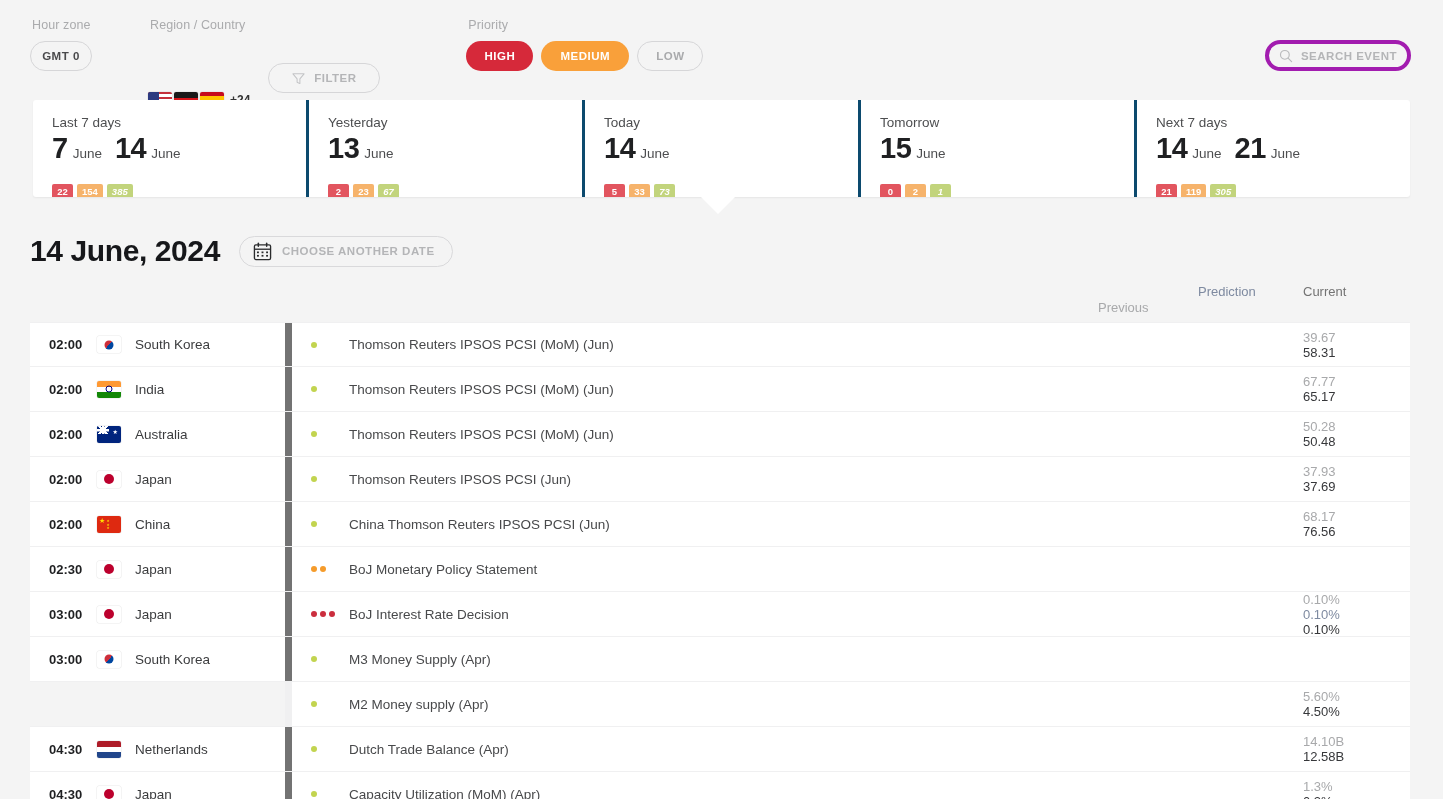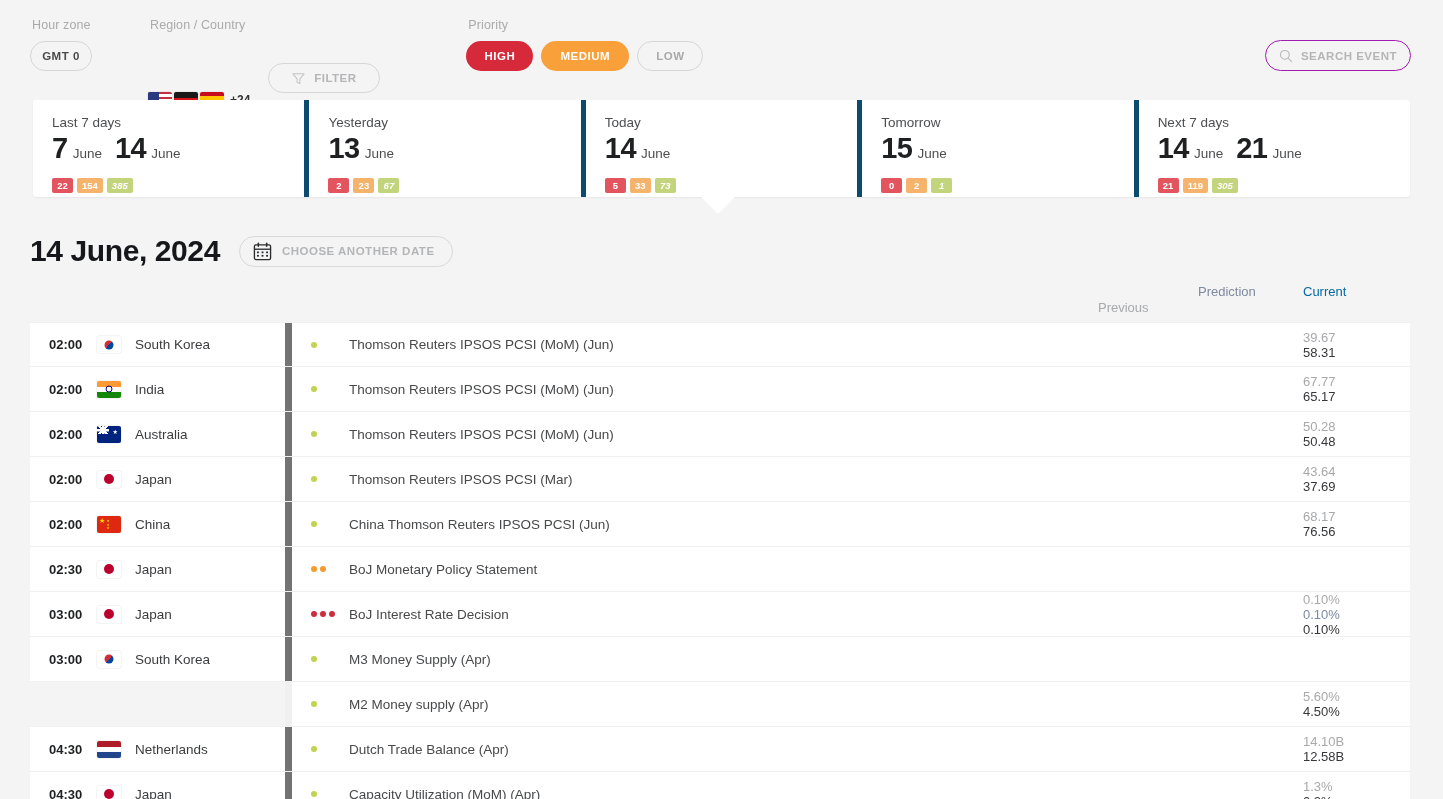--- a/index.html
+++ b/index.html
@@ -48,42 +48,42 @@
 
   .f-us { background:
      repeating-linear-gradient(#c4303b 0 2.4px, #fff 2.4px 4.8px); }
   .f-us::before { content:""; position:absolute; left:0; top:0; width:11px; height:9px; background:#2b3a80; }
   .f-de { background: linear-gradient(#191919 0 33.3%, #d7141a 33.3% 66.6%, #f6c419 66.6%); }
   .f-es { background: linear-gradient(#c60b1e 0 25%, #ffc400 25% 75%, #c60b1e 75%); }
 
   .search-box {
     margin-left: auto; margin-top: 22px;
     width: 146px; height: 31px; border-radius: 16px;
-    border: 1px solid #a21caf; display: flex; align-items: center;
+    border: 4px solid #a21caf; display: flex; align-items: center;
     justify-content: center; gap: 8px; cursor: pointer;
   }
   .search-text { font-size: 11.5px; font-weight: bold; letter-spacing: .5px; color: #b4b5b7; }
 
   
   .cards-wrap { position: relative; padding: 0 33px; }
   .cards {
     display: flex; background: #fff; border-radius: 3px;
     box-shadow: 0 1px 2px rgba(0,0,0,.06);
     height: 97px; overflow: hidden;
   }
   .card {
     flex: 1; padding: 15px 0 0 19px; position: relative;
-    border-right: 5px solid #0c4a6e; cursor: pointer;
+    border-right: 3px solid #0c4a6e; cursor: pointer;
   }
   .card:last-child { border-right: none; }
   .card-title { font-size: 13.5px; color: #4d4e50; margin-bottom: 4px; }
   .card-dates { display: flex; align-items: baseline; gap: 5px; }
   .card-day { font-size: 29px; font-weight: bold; color: #1f2022; letter-spacing: -.5px; line-height: 1; }
   .card-mon { font-size: 13.5px; color: #4d4e50; margin-right: 8px; }
-  .badges { display: flex; gap: 4px; margin-top: 15px; }
+  .badges { display: flex; gap: 4px; margin-top: 21px; }
   .badge {
     min-width: 21px; height: 15px; border-radius: 2px; padding: 0 5px;
     display: inline-flex; align-items: center; justify-content: center;
     font-size: 9.5px; font-weight: bold; color: #fff;
   }
   .b-high { background: #e2555f; }
   .b-med  { background: #f6b36b; }
   .b-low  { background: #c2d47c; font-style: italic; }
 
   .notch {
@@ -108,21 +108,21 @@
   .choose-text { font-size: 11.5px; font-weight: bold; letter-spacing: .5px; color: #b4b5b7; }
 
   
   .table-head {
     display: flex; padding: 16px 33px 7px 0;
     font-size: 13px;
   }
   .th { text-align: left; }
   .th-prev { width: 100px; margin-left: auto; color: #a8a9ab; margin-top: 16px; }
   .th-pred { width: 105px; color: #7e8aa0; }
-  .th-curr { width: 107px; color: #0369a1; }
+  .th-curr { width: 107px; color: #737373; }
 
   .rows { padding: 0 33px 0 30px; }
   .row {
     display: flex; align-items: stretch; height: 45px;
     background: #fff; border-bottom: 1px solid #f0f0f1;
   }
   .row:first-child { border-top: 1px solid #f0f0f1; }
   .row-left {
     width: 262px; display: flex; align-items: center;
     border-right: 7px solid #737373; flex-shrink: 0;
@@ -390,23 +390,23 @@
        <span class="cell-time">02:00</span>
        <span class="cell-flag">
           <span class="flag f-jp"></span>
         </span>
        <span class="cell-country">Japan</span>
      </div>
      <div class="row-main">
        <span class="dots">
           <span class="dot d-low"></span>
         </span>
-       <span class="event-name">Thomson Reuters IPSOS PCSI (Mar)</span>
-       <span class="vals">
-         <span class="v-prev">43.64</span>
+       <span class="event-name">Thomson Reuters IPSOS PCSI (Jun)</span>
+       <span class="vals">
+         <span class="v-prev">37.93</span>
          <span class="v-pred"></span>
          <span class="v-curr">37.69</span>
        </span>
      </div>
     </div>
     <div class="row">
       <div class="row-left">
        <span class="cell-time">02:00</span>
        <span class="cell-flag">
           <span class="flag f-cn"></span>

